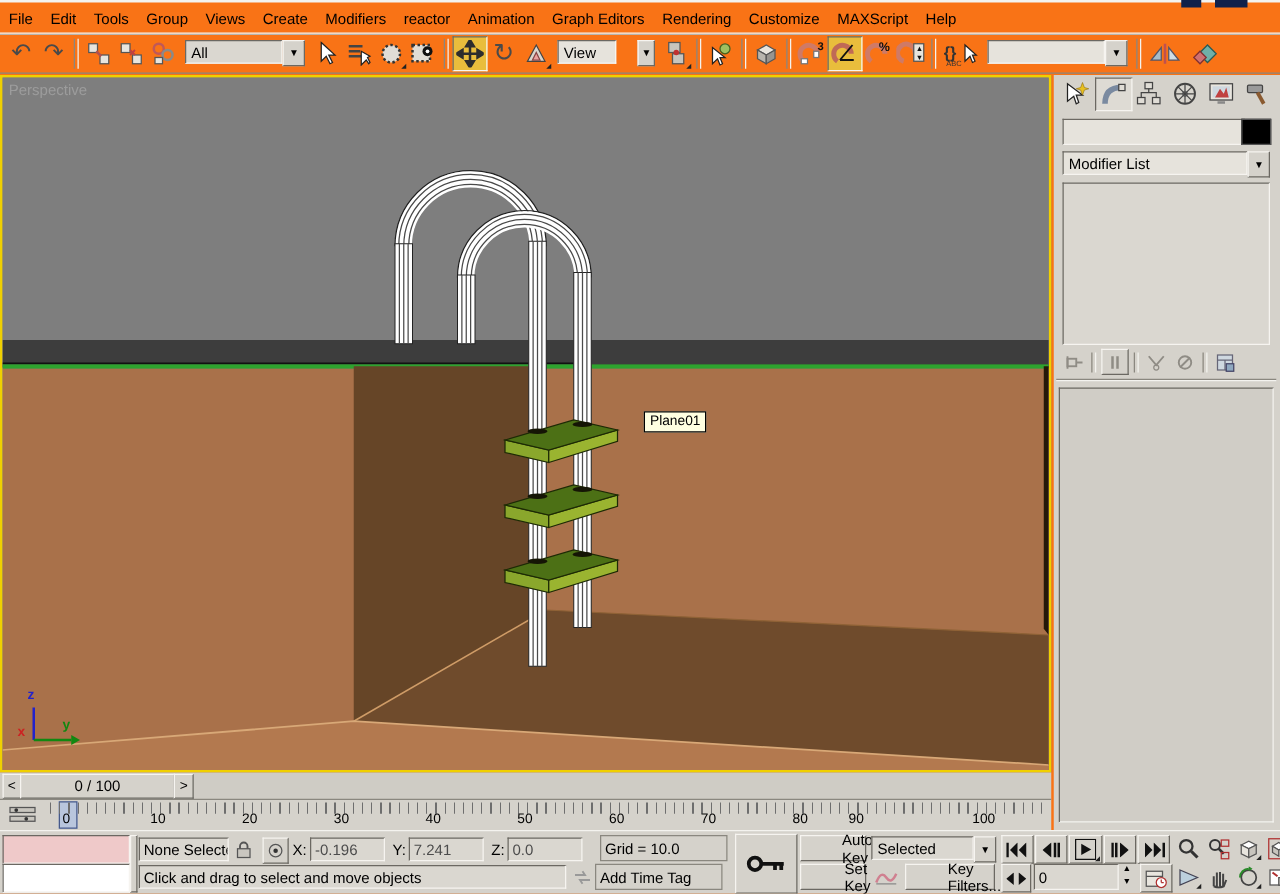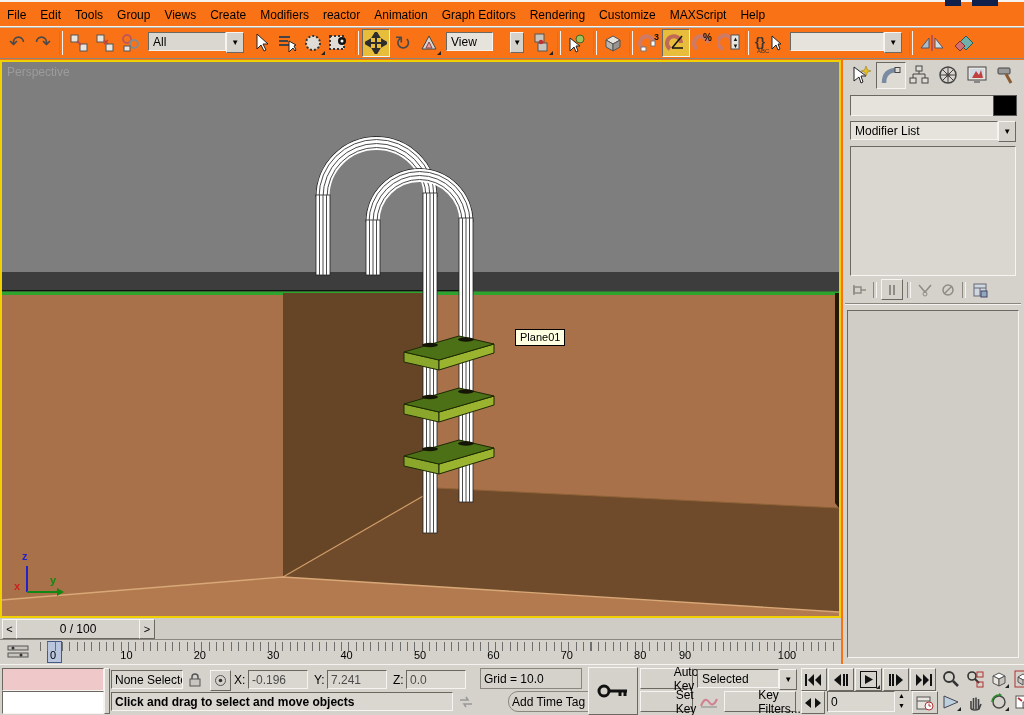--- a/index.html
+++ b/index.html
@@ -492,30 +492,30 @@
         </svg>
     </div>
 
     <span class="abs" style="left:234px;top:8px;">X:</span>
     <div class="field sunken gray" style="left:248px;top:5px;width:60px;">-0.196</div>
     <span class="abs" style="left:314px;top:8px;">Y:</span>
     <div class="field sunken gray" style="left:327px;top:5px;width:60px;">7.241</div>
     <span class="abs" style="left:393px;top:8px;">Z:</span>
     <div class="field sunken gray" style="left:406px;top:5px;width:60px;">0.0</div>
 
-    <div class="field sunken" style="left:111px;top:27px;width:342px;font-weight:bold;">Click and drag to select and move objects</div>
+    <div class="field sunken" style="left:111px;top:27px;width:342px;">Click and drag to select and move objects</div>
     <div class="abs ctr" style="left:456px;top:27px;width:20px;height:19px;">
       <svg width="16" height="14">
           <path d="M2,5 L10,5 L8,2" fill="none" stroke="#999" stroke-width="1.5"></path>
           <path d="M14,9 L6,9 L8,12" fill="none" stroke="#999" stroke-width="1.5"></path>
         </svg>
     </div>
 
     <div class="field flat" style="left:480px;top:3px;width:102px;height:21px;">Grid = 10.0</div>
-    <div class="field flat" style="left:508px;top:26px;width:102px;height:21px;border-radius:10px;">Add Time Tag</div>
+    <div class="field flat" style="left:476px;top:26px;width:102px;height:21px;">Add Time Tag</div>
 
     <div class="abs raised ctr" style="left:588px;top:2px;width:48px;height:46px;">
       <svg width="34" height="20">
           <circle cx="8" cy="10" r="5" fill="none" stroke="#111" stroke-width="3"></circle>
           <line x1="13" y1="10" x2="31" y2="10" stroke="#111" stroke-width="3"></line>
           <line x1="24" y1="10" x2="24" y2="15" stroke="#111" stroke-width="3"></line>
           <line x1="29" y1="10" x2="29" y2="15" stroke="#111" stroke-width="3"></line>
         </svg>
     </div>
     <div class="abs raised btxt" style="left:640px;top:3px;width:53px;height:21px;">Auto Key</div>

